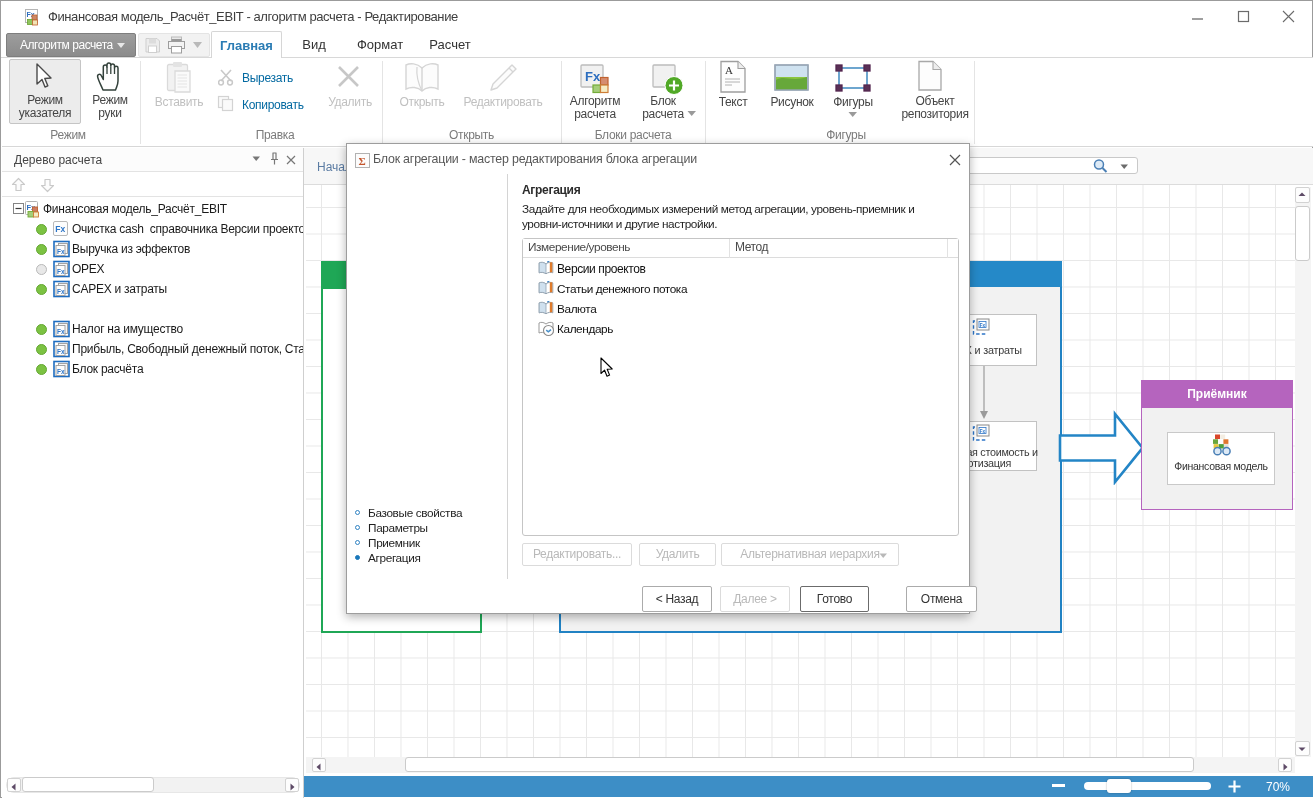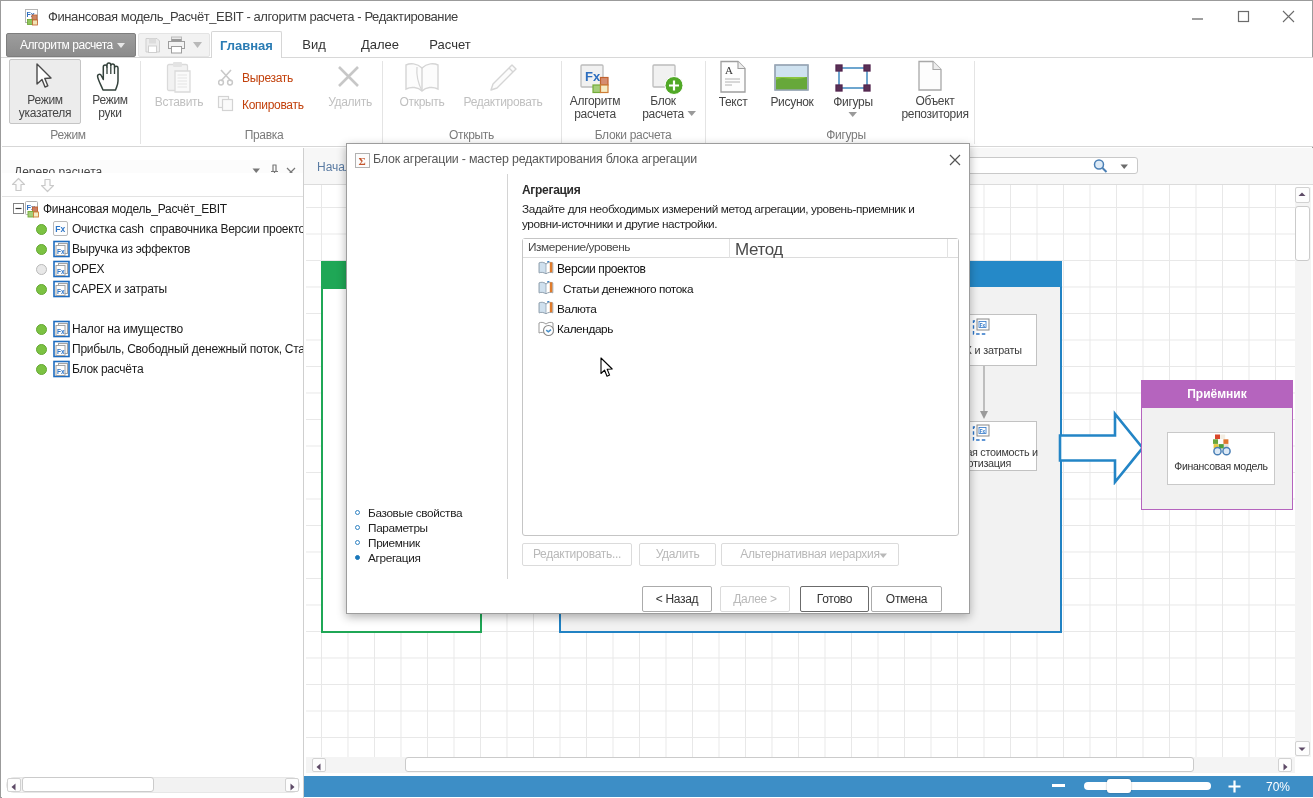--- a/index.html
+++ b/index.html
@@ -14,24 +14,24 @@
 #qbtn { position:absolute; left:5px; top:32px; width:130px; height:24px; background:linear-gradient(#9d9d9d,#8b8b8b); border:1px solid #7e7e7e; border-radius:2px; color:#fff; font-size:12px; line-height:22px; text-align:left; padding-left:13px; letter-spacing:-0.45px; }
 #qbar { position:absolute; left:137px; top:32px; width:72px; height:24px; background:#f2f2f2; border:1px solid #e4e4e4; border-radius:2px; }
 .tab { position:absolute; top:31px; height:26px; font-size:13px; color:#333; text-align:center; line-height:26px; }
 #tab-active { position:absolute; left:210px; top:30px; width:71px; height:28px; background:#fff; border:1px solid #d6d6d6; border-bottom:none; color:#2b7cb4; font-size:13px; text-align:center; line-height:27px; border-radius:2px 2px 0 0;font-weight:bold; }
 
 #ribbon { position:absolute; left:1px; top:57px; width:1311px; height:89px; background:#fff; border-bottom:1px solid #d7d7d7; }
 .rsep { position:absolute; top:3px; width:1px; height:83px; background:#e4e4e4; }
 .rlabel { position:absolute; top:70px; font-size:12px; color:#7b7b7b; text-align:center; letter-spacing:-0.3px; }
 .rbtxt { position:absolute; font-size:12px; color:#454545; text-align:center; line-height:13px; letter-spacing:-0.3px; }
 .rbtxt.dis { color:#c0c0c0; }
-.smtxt { position:absolute; font-size:12px; color:#c2410c; letter-spacing:-0.3px; }
+.smtxt { position:absolute; font-size:12px; color:#0369a1; letter-spacing:-0.3px; }
 
 #lpanel { position:absolute; left:1px; top:147px; width:302px; height:650px; background:#fff; border-right:1px solid #cfcfcf; overflow:hidden; }
-#lphead { position:absolute; left:0; top:12px; width:100%; height:24px; background:#fcfcfc; border-bottom:1px solid #e3e3e3; }
+#lphead { position:absolute; left:0; top:0; width:100%; height:24px; background:#fcfcfc; border-bottom:1px solid #e3e3e3; }
 #lptool { position:absolute; left:0; top:25px; width:100%; height:24px; background:#fff; border-bottom:1px solid #e3e3e3; }
 .trow { position:absolute; left:0; width:100%; height:20px; font-size:12px; color:#1b1b1b; white-space:nowrap; }
 .tcirc { position:absolute; left:34px; top:4px; width:11px; height:11px; border-radius:50%; background:#7cc242; border:1px solid #64a832; }
 .tcirc.off { background:#e8e8e8; border:1px solid #b9b9b9; }
 .ttext { position:absolute; left:70px; top:2px; letter-spacing:-0.25px; }
 
 #canvas-wrap { position:absolute; left:303px; top:147px; width:1010px; height:651px; background:#fff; }
 #tabbar { position:absolute; left:0; top:0; width:1010px; height:37px; background:#f7f7f7; border-bottom:1px solid #dcdcdc; }
 #grid { position:absolute; left:2px; top:37px; width:989px; height:572px; background:#fff;
   background-image:linear-gradient(to right,#e8e8e8 1px,transparent 1px),linear-gradient(to bottom,#e8e8e8 1px,transparent 1px);
@@ -86,21 +86,21 @@
   <rect x="4.5" y="1" width="10" height="4.5" fill="#e9e9e9" stroke="#b9b9b9"></rect>
   <rect x="1.5" y="5.5" width="16" height="7" fill="#f3f3f3" stroke="#9d9d9d"></rect>
   <rect x="4.5" y="10.5" width="10" height="6.5" fill="#fff" stroke="#9d9d9d"></rect>
   <rect x="4.5" y="3" width="10" height="2" fill="#9a9a9a"></rect>
 </svg>
 <svg class="abs" style="left:192px;top:41px" width="10" height="7">
       <path d="M0,0 L9,0 L4.5,6 Z" fill="#b9b9b9"></path>
     </svg>
 <div id="tab-active">Главная</div>
 <div class="tab" style="left:288px;width:50px;">Вид</div>
-<div class="tab" style="left:345px;width:68px;">Далее</div>
+<div class="tab" style="left:345px;width:68px;">Формат</div>
 <div class="tab" style="left:418px;width:62px;">Расчет</div>
 <div class="abs" style="left:0;top:56px;width:210px;height:1px;background:#d8d8d8;"></div>
 <div class="abs" style="left:281px;top:56px;width:1031px;height:1px;background:#d8d8d8;"></div>
 
 <div id="ribbon">
  <div class="rsep" style="left:138px"></div>
  <div class="rsep" style="left:380px"></div>
  <div class="rsep" style="left:559px"></div>
  <div class="rsep" style="left:703px"></div>
  <div class="rsep" style="left:972px"></div>
@@ -192,21 +192,21 @@
  <div class="rbtxt" style="left:811px;top:38px;width:80px;">Фигуры</div>
  <svg class="abs" style="left:846px;top:53px" width="10" height="7">
         <path d="M0.5,1 L9,1 L4.7,6 Z" fill="#9a9a9a"></path>
       </svg>
  <svg class="abs" style="left:915px;top:2px" width="26" height="32" viewBox="0 0 26 32">
   <path d="M2,1.5 H16 L24,9.5 V30 H2 Z" fill="#fdfdfd" stroke="#a8a8a8" stroke-width="1.3"></path>
   <path d="M16,1.5 L16,9.5 L24,9.5" fill="#ededed" stroke="#a8a8a8" stroke-width="1.1"></path>
  </svg>
  <div class="rbtxt" style="left:883px;top:37px;width:100px;">Объект<br>репозитория</div>
  <div class="rlabel" style="left:7px;width:118px;">Режим</div>
- <div class="rlabel" style="left:141px;width:242px;">Правка</div>
+ <div class="rlabel" style="left:152px;width:242px;">Правка</div>
  <div class="rlabel" style="left:380px;width:179px;">Открыть</div>
  <div class="rlabel" style="left:559px;width:144px;">Блоки расчета</div>
  <div class="rlabel" style="left:703px;width:282px;">Фигуры</div>
 </div>
 
 <div id="lpanel">
  <div id="lphead">
   <div class="abs" style="left:12px;top:5px;font-size:12px;color:#454545;">Дерево расчета</div>
   <svg class="abs" style="left:250px;top:8px" width="9" height="6">
           <path d="M0.5,0.5 L8,0.5 L4.2,5 Z" fill="#777"></path>
@@ -432,37 +432,37 @@
       <div class="step" style="top:392px;">Приемник</div>
  <div class="sbull" style="top:411px;background:#1a78ba;border-color:#1a78ba;"></div>
       <div class="step" style="top:407px;">Агрегация</div>
 
  <div class="abs" style="left:175px;top:39px;font-size:12px;font-weight:bold;color:#2b2b2b;letter-spacing:-0.3px;">Агрегация</div>
  <div class="abs" style="left:175px;top:58px;font-size:11.8px;color:#1f1f1f;line-height:14.5px;letter-spacing:-0.4px;">Задайте для необходимых измерений метод агрегации, уровень-приемник и<br>уровни-источники и другие настройки.</div>
 
  <div class="abs" style="left:175px;top:94px;width:437px;height:298px;border:1px solid #c5c5c5;border-radius:3px;background:#fff;">
   <div class="abs" style="left:0;top:0;width:435px;height:19px;border-bottom:1px solid #dcdcdc;background:#fff;"></div>
   <div class="abs" style="left:5px;top:1px;font-size:11.8px;color:#4a4a4a;letter-spacing:-0.4px;">Измерение/уровень</div>
-  <div class="abs" style="left:212px;top:1px;font-size:17px;color:#4a4a4a;letter-spacing:-0.4px;">Метод</div>
+  <div class="abs" style="left:212px;top:1px;font-size:12px;color:#4a4a4a;letter-spacing:-0.4px;">Метод</div>
   <div class="abs" style="left:206px;top:0;width:1px;height:19px;background:#e2e2e2;"></div>
   <div class="abs" style="left:424px;top:0;width:1px;height:19px;background:#e2e2e2;"></div>
   <svg class="abs" style="left:15px;top:22px" width="16" height="15" viewBox="0 0 16 15">
    <rect x="9.3" y="0" width="2" height="5.5" fill="#3f87c9"></rect>
    <path d="M8,3 C6,1.2 3,0.9 1.2,1.9 L1.2,11.8 C3,11 6,11.2 8,12.8 C10,11.2 13,11 14.8,11.8 L14.8,1.9 C13,0.9 10,1.2 8,3 Z" fill="#fff" stroke="#93a2b0" stroke-width="1"></path>
    <path d="M8,3 C6,1.2 3,0.9 1.2,1.9 L1.2,11.8 C3,11 6,11.2 8,12.8 Z" fill="#cfe0ee" stroke="#93a2b0" stroke-width="0.8"></path>
    <rect x="11.8" y="1.3" width="2.5" height="10" fill="#e07b2a"></rect>
   </svg>
   <div class="abs" style="left:34px;top:23px;font-size:12px;color:#111;letter-spacing:-0.4px;">Версии проектов</div>
   <svg class="abs" style="left:15px;top:42px" width="16" height="15" viewBox="0 0 16 15">
    <rect x="9.3" y="0" width="2" height="5.5" fill="#3f87c9"></rect>
    <path d="M8,3 C6,1.2 3,0.9 1.2,1.9 L1.2,11.8 C3,11 6,11.2 8,12.8 C10,11.2 13,11 14.8,11.8 L14.8,1.9 C13,0.9 10,1.2 8,3 Z" fill="#fff" stroke="#93a2b0" stroke-width="1"></path>
    <path d="M8,3 C6,1.2 3,0.9 1.2,1.9 L1.2,11.8 C3,11 6,11.2 8,12.8 Z" fill="#cfe0ee" stroke="#93a2b0" stroke-width="0.8"></path>
    <rect x="11.8" y="1.3" width="2.5" height="10" fill="#e07b2a"></rect>
   </svg>
-  <div class="abs" style="left:40px;top:43px;font-size:11.8px;color:#111;letter-spacing:-0.4px;">Статьи денежного потока</div>
+  <div class="abs" style="left:34px;top:43px;font-size:11.8px;color:#111;letter-spacing:-0.4px;">Статьи денежного потока</div>
   <svg class="abs" style="left:15px;top:62px" width="16" height="15" viewBox="0 0 16 15">
    <rect x="9.3" y="0" width="2" height="5.5" fill="#3f87c9"></rect>
    <path d="M8,3 C6,1.2 3,0.9 1.2,1.9 L1.2,11.8 C3,11 6,11.2 8,12.8 C10,11.2 13,11 14.8,11.8 L14.8,1.9 C13,0.9 10,1.2 8,3 Z" fill="#fff" stroke="#93a2b0" stroke-width="1"></path>
    <path d="M8,3 C6,1.2 3,0.9 1.2,1.9 L1.2,11.8 C3,11 6,11.2 8,12.8 Z" fill="#cfe0ee" stroke="#93a2b0" stroke-width="0.8"></path>
    <rect x="11.8" y="1.3" width="2.5" height="10" fill="#e07b2a"></rect>
   </svg>
   <div class="abs" style="left:34px;top:63px;font-size:11.8px;color:#111;letter-spacing:-0.4px;">Валюта</div>
   <svg class="abs" style="left:15px;top:82px" width="17" height="16" viewBox="0 0 17 16">
    <path d="M8,3 C5.5,1 2.5,1 1,2 L1,12 C3,11 6,11 8,13 C10,11 13,11 15,12 L15,2 C13.5,1 10.5,1 8,3 Z" fill="#fff" stroke="#9b9b9b" stroke-width="1"></path>
    <circle cx="10.5" cy="9.5" r="5" fill="#fff" stroke="#8a8a8a" stroke-width="1.1"></circle>
@@ -479,15 +479,15 @@
  <div class="dbtn dis" style="left:292px;top:399px;width:77px;height:23px;line-height:21px;">Удалить</div>
  <div class="dbtn dis" style="left:374px;top:399px;width:178px;height:23px;line-height:21px;">Альтернативная иерархия
   <svg class="abs" style="right:10px;top:9px" width="9" height="6">
           <path d="M0.5,0.5 L8,0.5 L4.2,5 Z" fill="#b9b9b9"></path>
         </svg>
  </div>
 
  <div class="dbtn" style="left:295px;top:442px;width:70px;text-align:center;">&lt; Назад</div>
  <div class="dbtn dis" style="left:373px;top:442px;width:70px;">Далее &gt;</div>
  <div class="dbtn" style="left:453px;top:442px;width:69px;border-color:#6b6b6b;">Готово</div>
- <div class="dbtn" style="left:524px;top:442px;width:71px;">Отмена</div>
+ <div class="dbtn" style="left:559px;top:442px;width:71px;">Отмена</div>
 </div>
 </div>
 
 </body></html>

